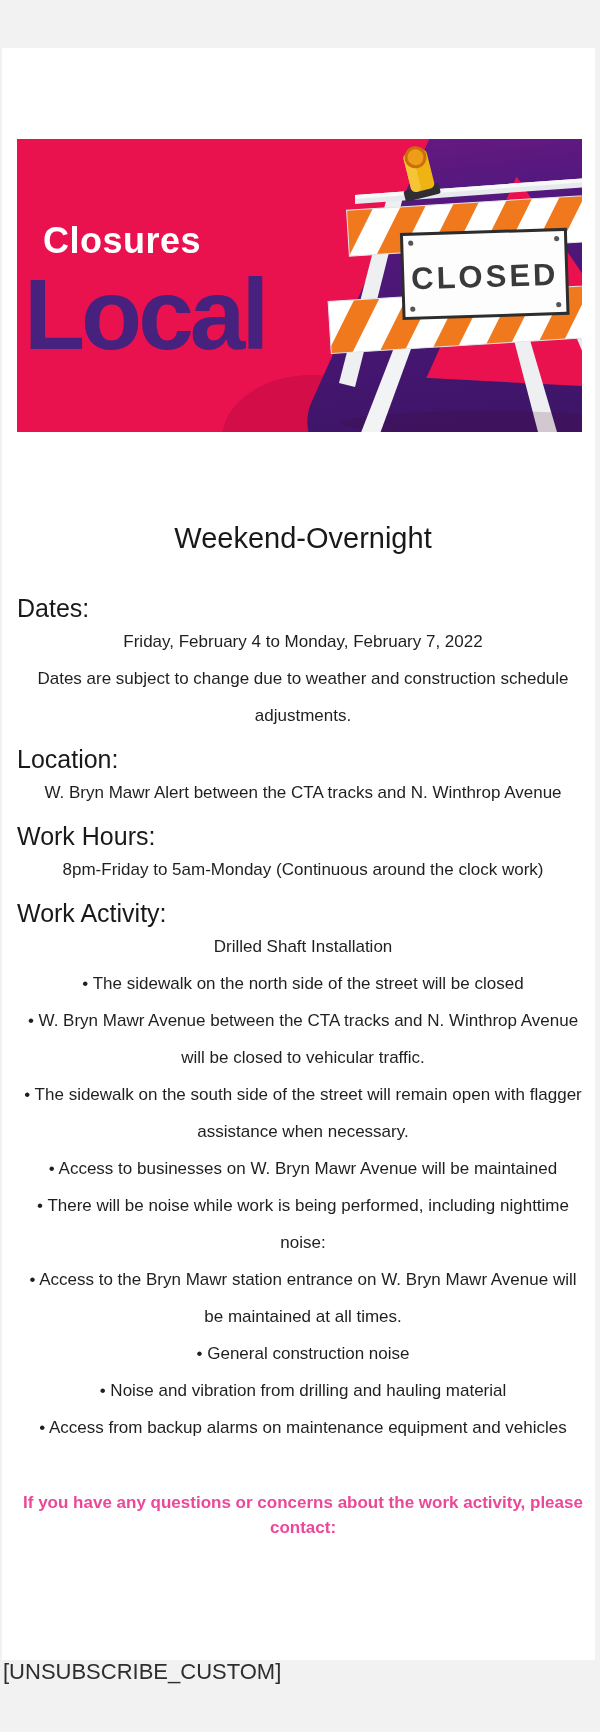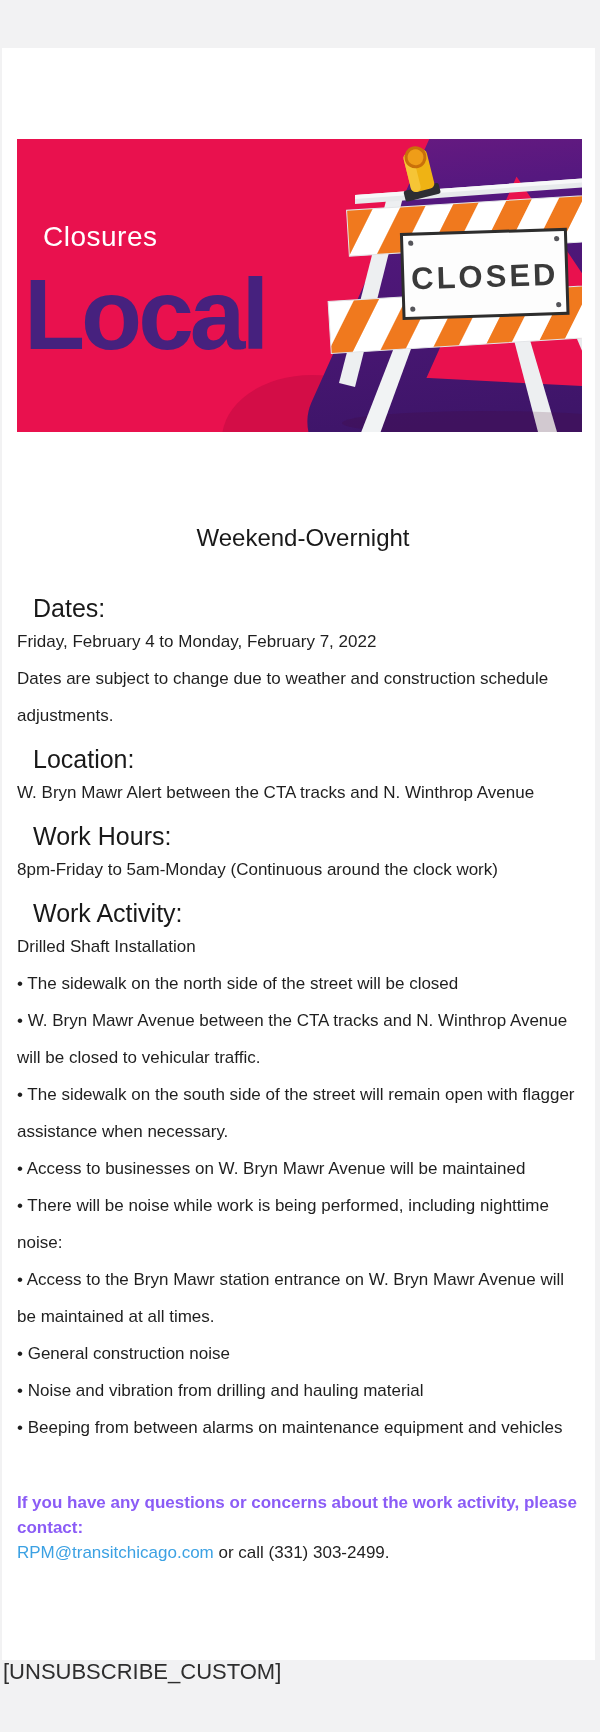--- a/index.html
+++ b/index.html
@@ -6,30 +6,30 @@
     --page_bg:#F2F2F3; --card_bg:#FFFFFF; --banner_pink:#E9114E; --banner_purple:#46217E;
     --link_blue:#3BA1E3; --text:#1F1F1F; --heading:#191919; --stripe_orange:#F0791E;
   }
   *{box-sizing:border-box;}
   html,body{margin:0;padding:0;}
   body{width:600px;font-family:"Liberation Sans","DejaVu Sans",sans-serif;background:var(--page_bg);}
   .page{position:relative;width:600px;height:1732px;background:var(--page_bg);overflow:hidden;}
   .card{position:absolute;left:2px;top:48px;width:593px;height:1612px;background:var(--card_bg);}
   .banner{position:absolute;left:15px;top:91px;width:565px;height:293px;background:var(--banner_pink);overflow:hidden;}
   .banner svg.art{position:absolute;left:0;top:0;width:565px;height:293px;display:block;}
-  .closures{position:absolute;left:26px;top:84px;font-size:28px;font-weight:normal;letter-spacing:.5px;line-height:1;color:#FFFFFF;}
+  .closures{position:absolute;left:26px;top:84px;font-size:36px;font-weight:bold;letter-spacing:.5px;line-height:1;color:#FFFFFF;}
   .alert{position:absolute;left:7px;top:125px;font-size:100px;font-weight:bold;letter-spacing:-4px;line-height:1;color:var(--banner_purple);}
   .content{position:absolute;left:15px;top:384px;width:572px;display:flow-root;color:var(--text);}
-  h1{font-size:24px;font-weight:400;text-align:center;margin:89px 0 38px;line-height:34px;color:var(--heading);}
-  h2{font-size:25px;font-weight:400;margin:10px 16px 0;line-height:30px;color:var(--heading);}
-  p{font-size:17px;margin:0;line-height:37px;color:var(--text);}
+  h1{font-size:29px;font-weight:400;text-align:center;margin:89px 0 38px;line-height:34px;color:var(--heading);}
+  h2{font-size:25px;font-weight:400;margin:10px 0 0;line-height:30px;color:var(--heading);}
+  p{font-size:17px;margin:0;line-height:37px;color:var(--text);text-align:center;}
   .ml{white-space:pre-line;}
   .contact{margin-top:27px;}
   .contact p{line-height:25px;}
-  .contact .intro{font-weight:bold;color:#8b5cf6;margin-top:44px;}
+  .contact .intro{font-weight:bold;color:#ec4899;margin-top:44px;}
   a.email{color:var(--link_blue);text-decoration:none;cursor:pointer;}
   .unsub{position:absolute;left:3px;top:1661px;font-size:22px;line-height:22px;color:#2E2E2E;}
 </style>
 </head>
 <body>
 
 <div class="page">
   <div class="card">
 
     <div class="banner">
@@ -110,24 +110,23 @@
 will be closed to vehicular traffic.</p>
       <p class="ml">• The sidewalk on the south side of the street will remain open with flagger
 assistance when necessary.</p>
       <p class="ml">• Access to businesses on W. Bryn Mawr Avenue will be maintained</p>
       <p class="ml">• There will be noise while work is being performed, including nighttime
 noise:</p>
       <p class="ml">• Access to the Bryn Mawr station entrance on W. Bryn Mawr Avenue will
 be maintained at all times.</p>
       <p class="ml">• General construction noise</p>
       <p class="ml">• Noise and vibration from drilling and hauling material</p>
-      <p class="ml">• Beeping from between alarms on maintenance equipment and vehicles</p>
+      <p class="ml">• Access from backup alarms on maintenance equipment and vehicles</p>
 
       <div class="contact">
         <p class="intro ml">If you have any questions or concerns about the work activity, please
 contact:</p>
-        <p><a class="email" href="#">RPM@transitchicago.com</a><span> or call (331) 303-2499.</span></p>
       </div>
     </div>
   </div>
 
   <div class="unsub">[UNSUBSCRIBE_CUSTOM]</div>
 </div>
 
 </body></html>

